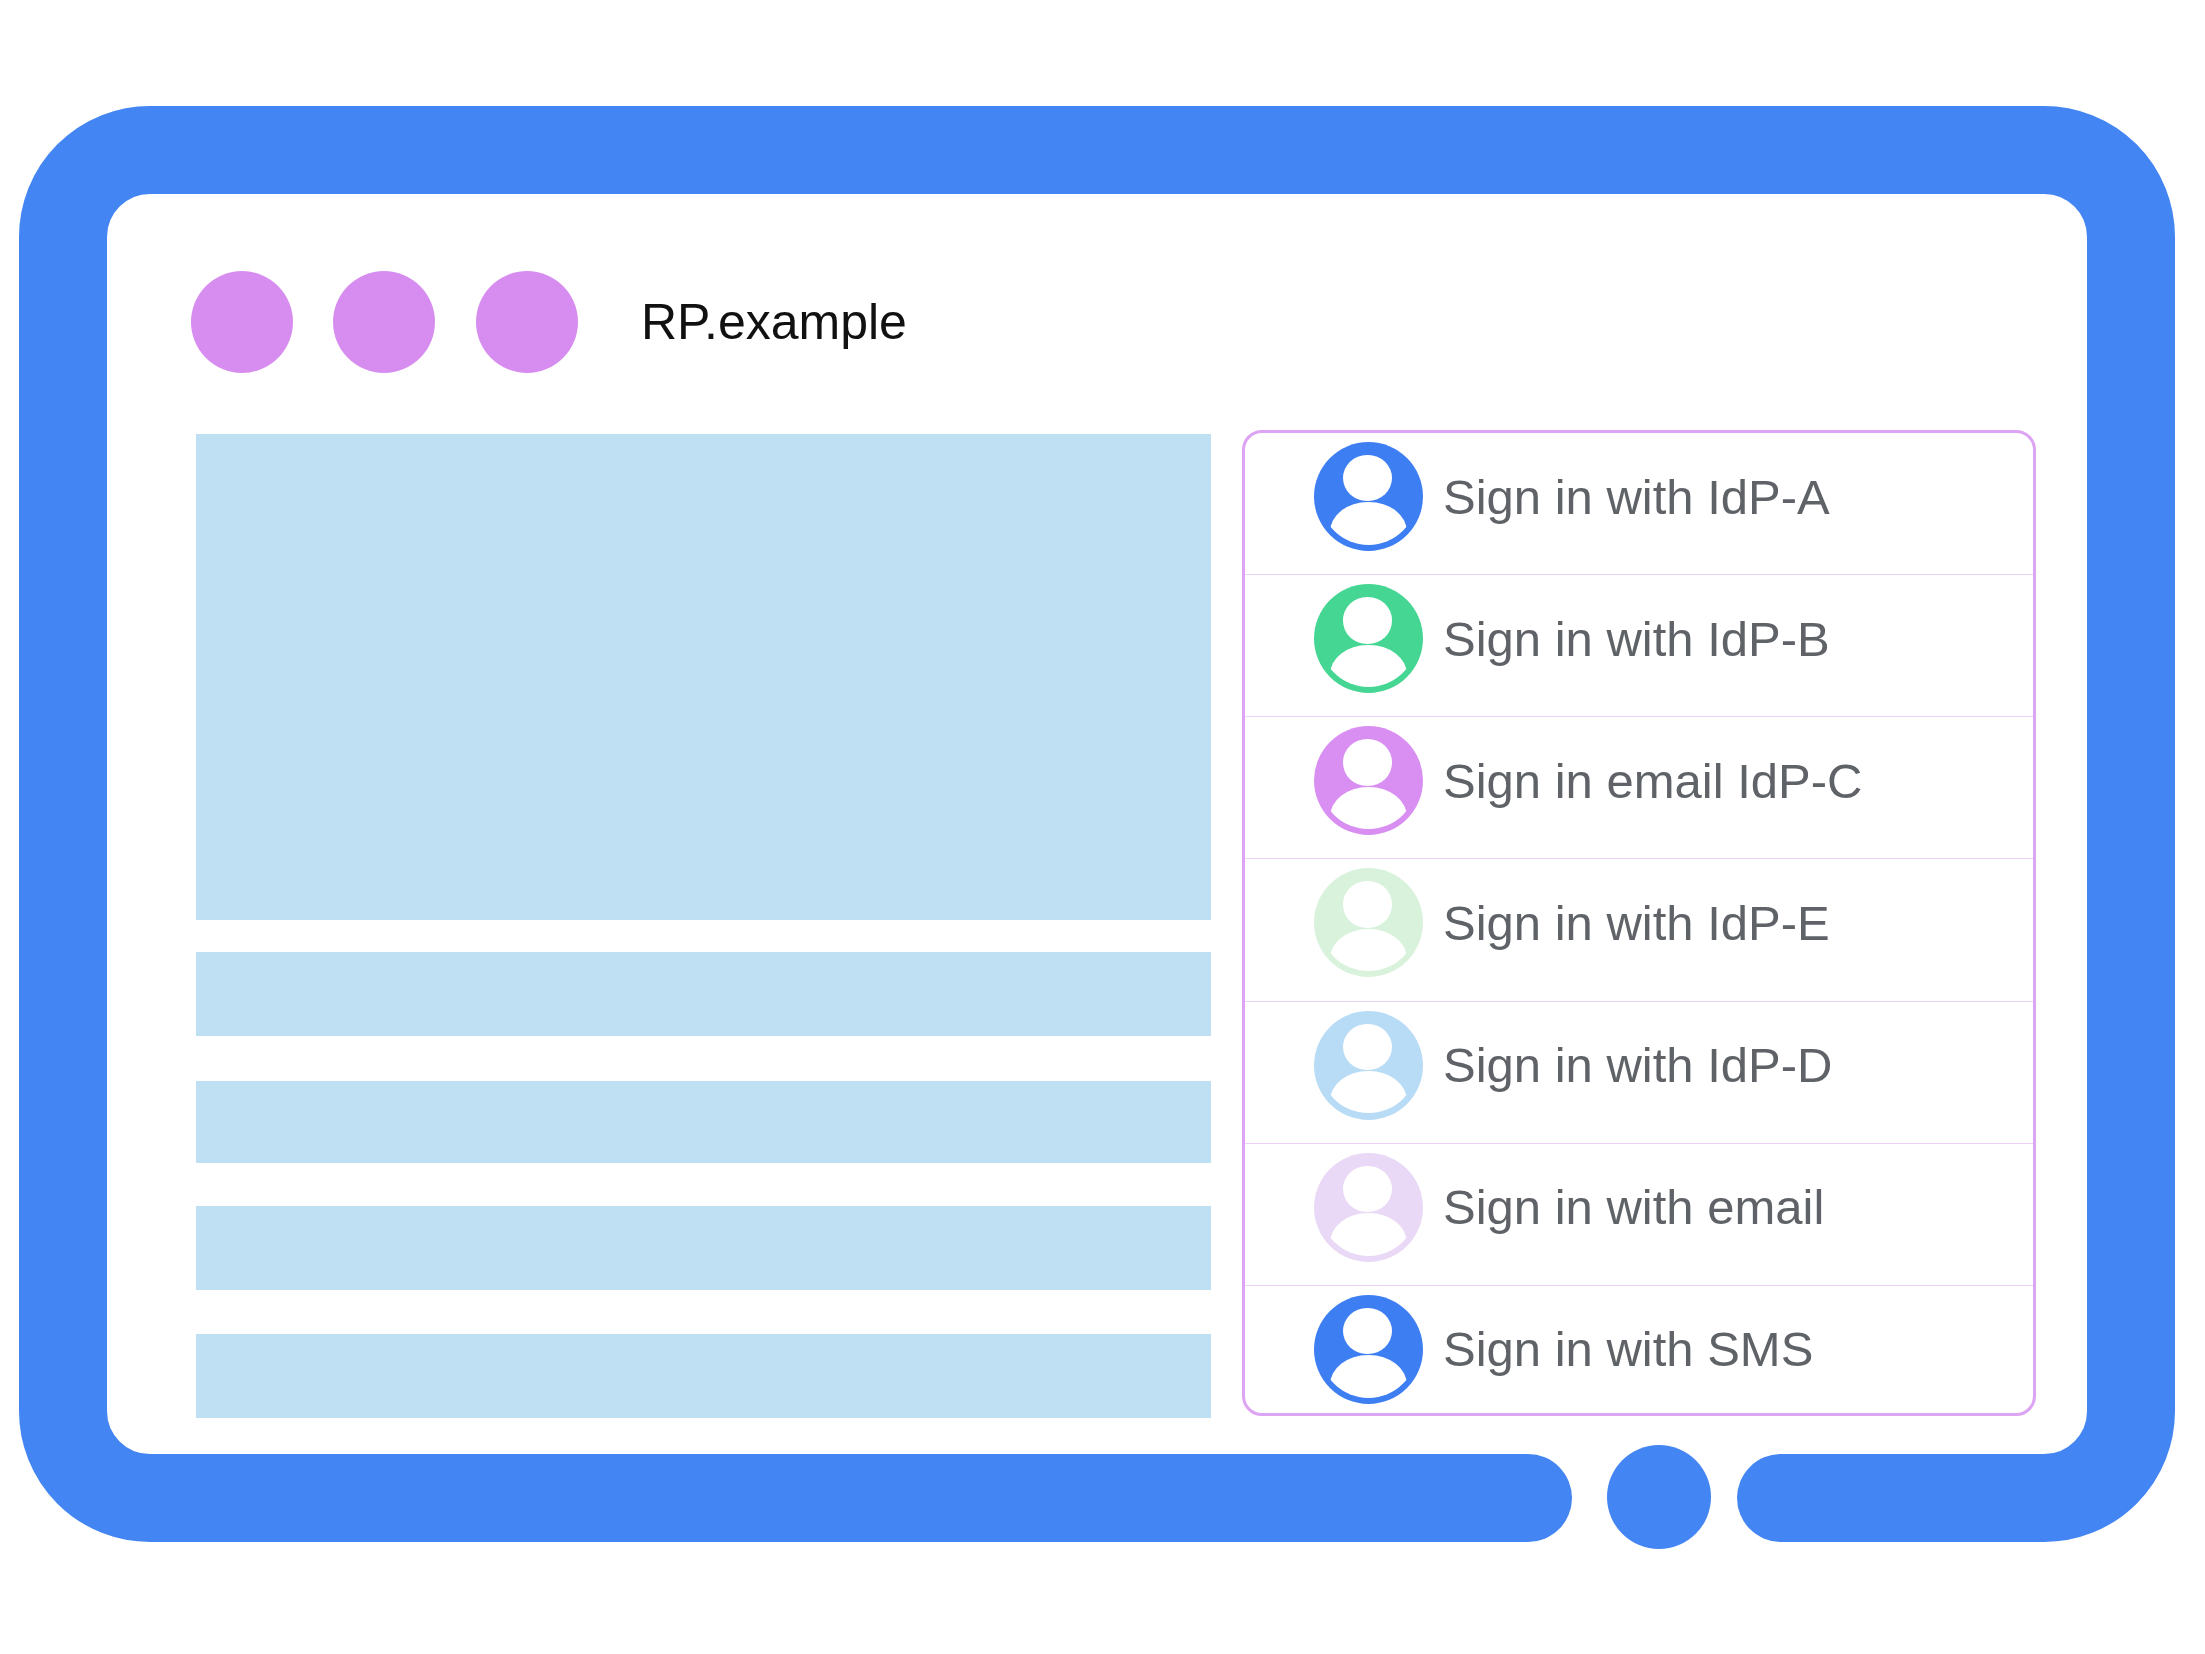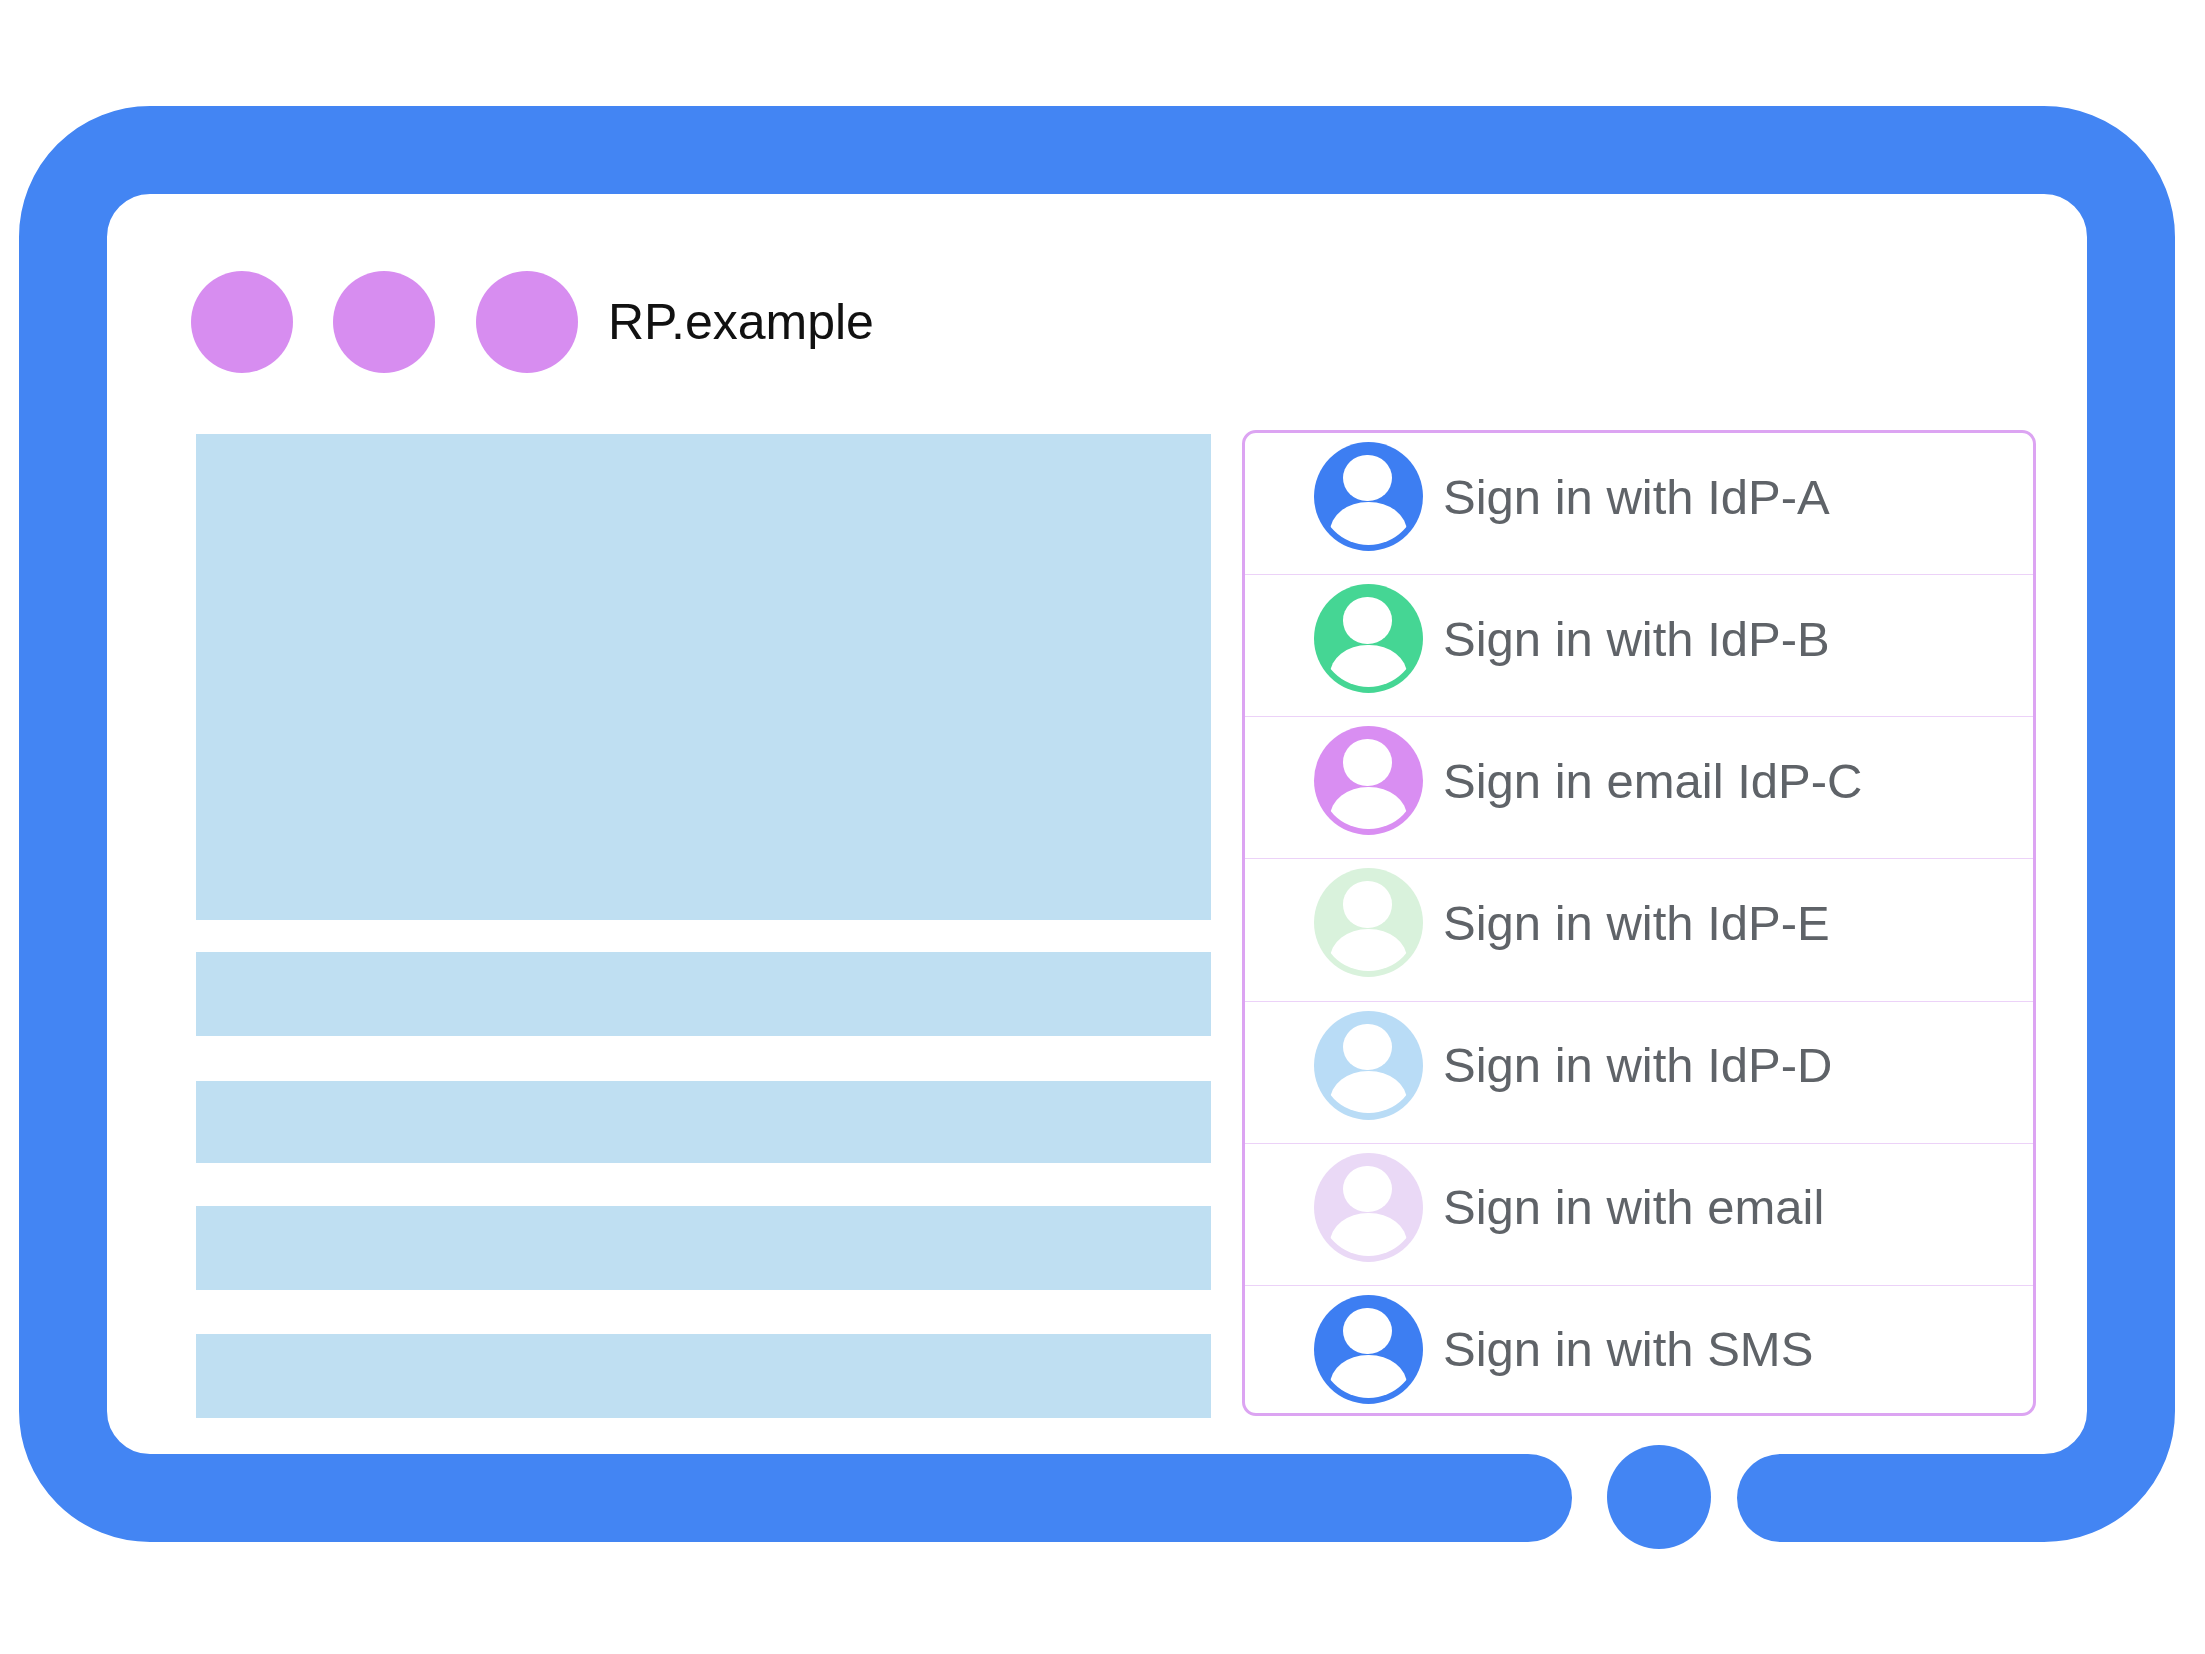--- a/index.html
+++ b/index.html
@@ -33,42 +33,42 @@
     position:absolute;left:1607px;top:1445px;width:104px;height:104px;
     border-radius:50%;background:var(--frame-blue);
   }
   
   .titlebar-dot{
     position:absolute;top:271px;width:102px;height:102px;border-radius:50%;
     background:var(--dot-purple);
   }
   .dot-1{left:191px;} .dot-2{left:333px;} .dot-3{left:476px;}
   .page-title{
-    position:absolute;left:608px;top:271px;height:102px;
+    position:absolute;left:641px;top:271px;height:102px;
     display:flex;align-items:center;
     font-size:50px;font-weight:500;color:var(--title-color);
     letter-spacing:0px;
   }
   
   .ph{
     position:absolute;left:196px;width:1015px;
     background:var(--placeholder-blue);
   }
   .ph-hero{top:434px;height:486px;}
   .ph-l1{top:952px;height:84px;}
   .ph-l2{top:1081px;height:82px;}
   .ph-l3{top:1206px;height:84px;}
   .ph-l4{top:1334px;height:84px;}
   
   .signin-panel{
     position:absolute;left:1242px;top:430px;
     width:794px;height:986px;box-sizing:border-box;
     background:#ffffff;
     border:3.5px solid var(--panel-border);
-    border-radius:14px;
+    border-radius:20px;
     display:flex;flex-direction:column;
     overflow:hidden;
   }
   .signin-row{
     flex:1 1 0;
     display:flex;align-items:center;
     padding-left:69px;
     cursor:pointer;
   }
   .signin-row + .signin-row{

